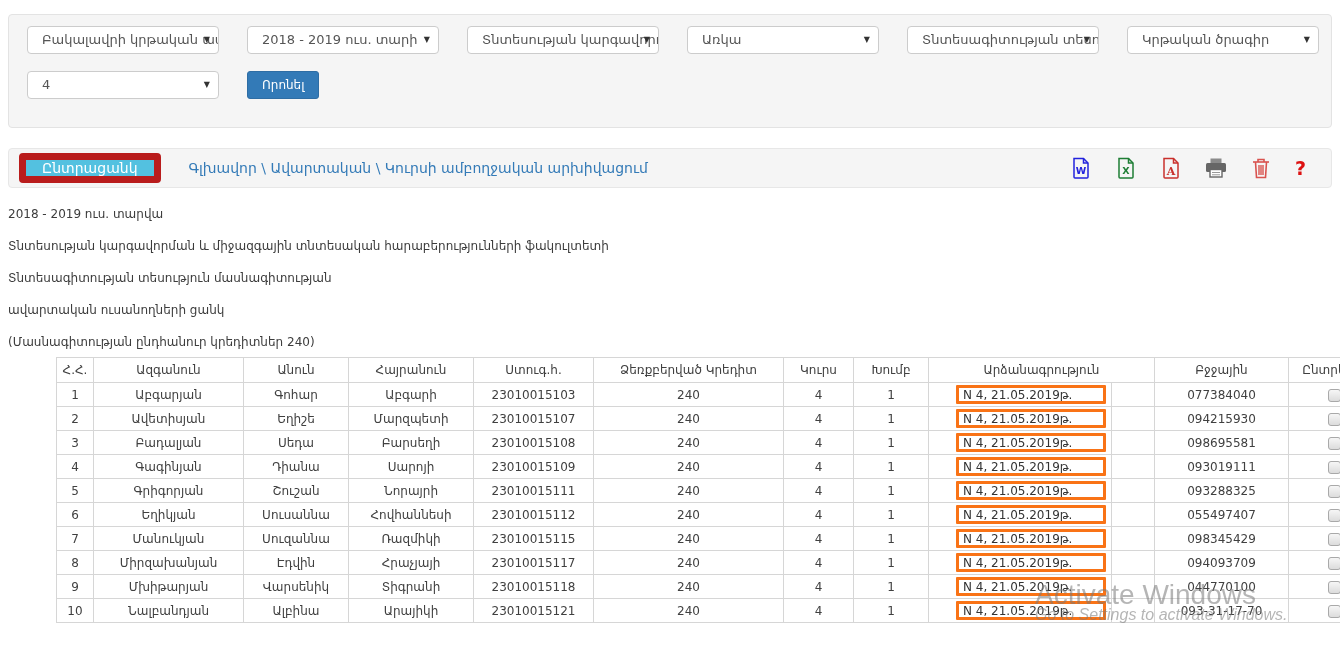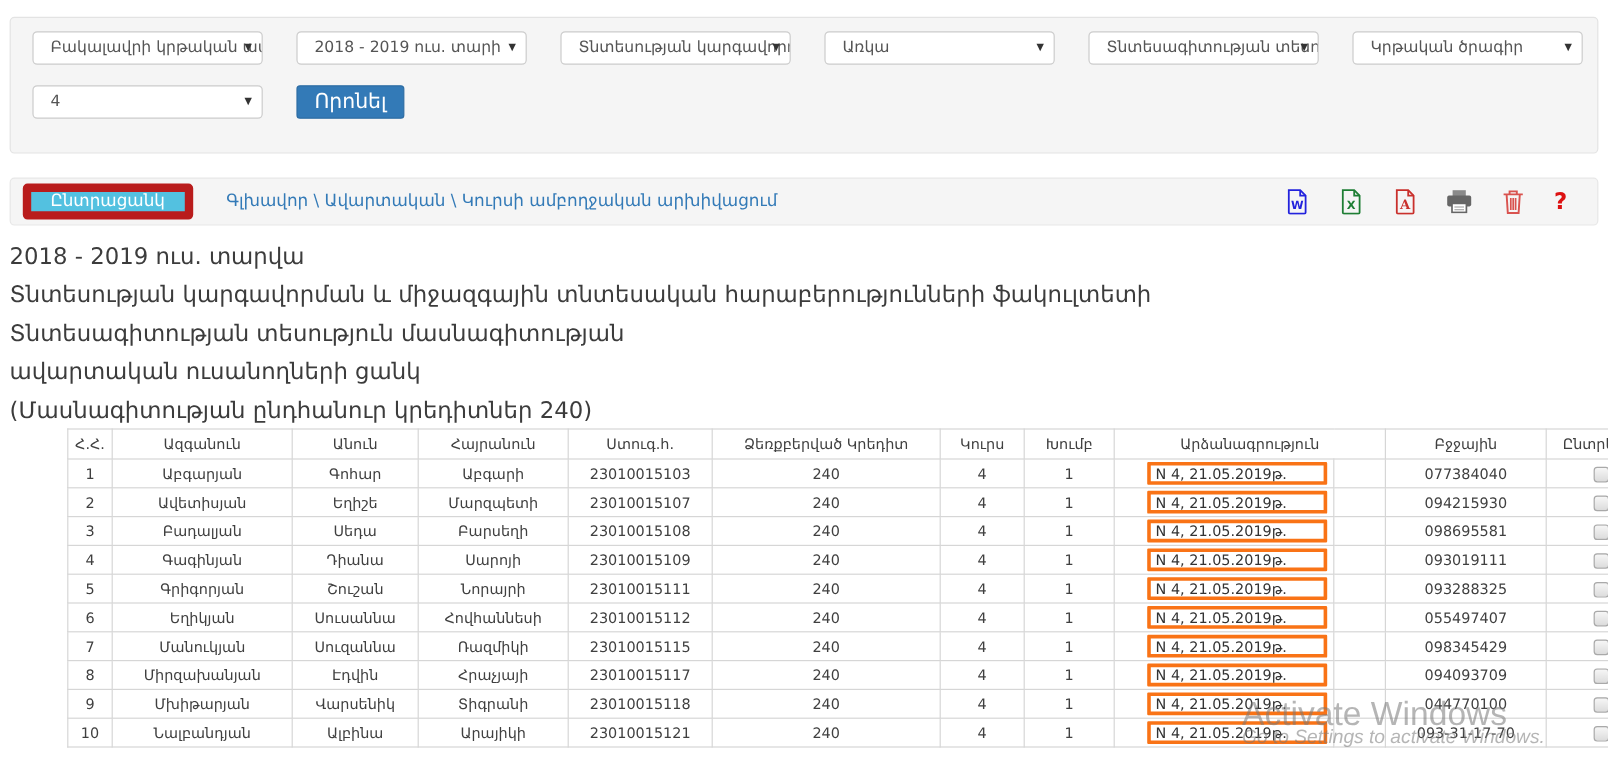--- a/index.html
+++ b/index.html
@@ -9,35 +9,35 @@
   .filter-panel { position:absolute; left:8px; top:14px; width:1324px; height:114px;
     background:#f5f5f5; border:1px solid #e3e3e3; border-radius:4px; padding:11px 0 0 18px; }
   .filter-row { display:flex; gap:28px; }
   .filter-row + .filter-row { margin-top:17px; }
   .select-box { position:relative; width:192px; height:28px; background:#fff;
     border:1px solid #ccc; border-radius:4px; line-height:26px; font-size:13px; color:#555;
     padding:0 22px 0 14px; white-space:nowrap; overflow:hidden; cursor:pointer; }
   .select-box .caret { position:absolute; right:8px; top:0; line-height:26px;
     font-size:8px; color:#333; }
   .btn-primary { height:28px; padding:0 14px; background:#337ab7; border:1px solid #2e6da4;
-    border-radius:3px; color:#fff; font-size:17px; font-family:inherit; cursor:pointer; }
+    border-radius:3px; color:#fff; font-size:12px; font-family:inherit; cursor:pointer; }
   
   .toolbar { position:absolute; left:8px; top:148px; width:1324px; height:40px;
     background:#f5f5f5; border:1px solid #e7e7e7; border-radius:4px;
     display:flex; align-items:center; }
   .btn-info { height:30px; margin-left:10px; padding:0 16px; background:#53c1e0;
     border:7px solid #b91c1c; border-radius:4px; color:#fff; font-size:14px;
     font-family:inherit; cursor:pointer; }
   .breadcrumb { margin-left:28px; font-size:14px; color:#337ab7; }
   .icon-strip { margin-left:auto; margin-right:25px; display:flex; align-items:center; gap:23px; }
   .icon-strip .ic { width:22px; height:22px; display:flex; align-items:center;
     justify-content:center; cursor:pointer; }
   .help-q { font-size:19px; font-weight:bold; color:#dd1111; cursor:pointer; }
   
-  .headings { position:absolute; left:8px; top:198px; font-size:19px; color:#3c3c3c; }
+  .headings { position:absolute; left:8px; top:198px; font-size:12px; color:#3c3c3c; }
   .headings div { line-height:32px; }
   
   .tbl-wrap { position:absolute; left:8px; top:357px; width:1324px;padding-left:48px; }
   table { border-collapse:collapse; width:1324px; table-layout:fixed; font-size:12px; }
   th, td { border:1px solid #d6d6d6; text-align:center; color:#404040; overflow:hidden;
     white-space:nowrap; font-weight:normal; }
   thead th { height:25px; }
   tbody td { height:24px; }
   td.protocol-cell { text-align:left; padding-left:27px; }
   .protocol-input { width:150px; height:19px; border:3px solid #f97316; border-radius:1px;

